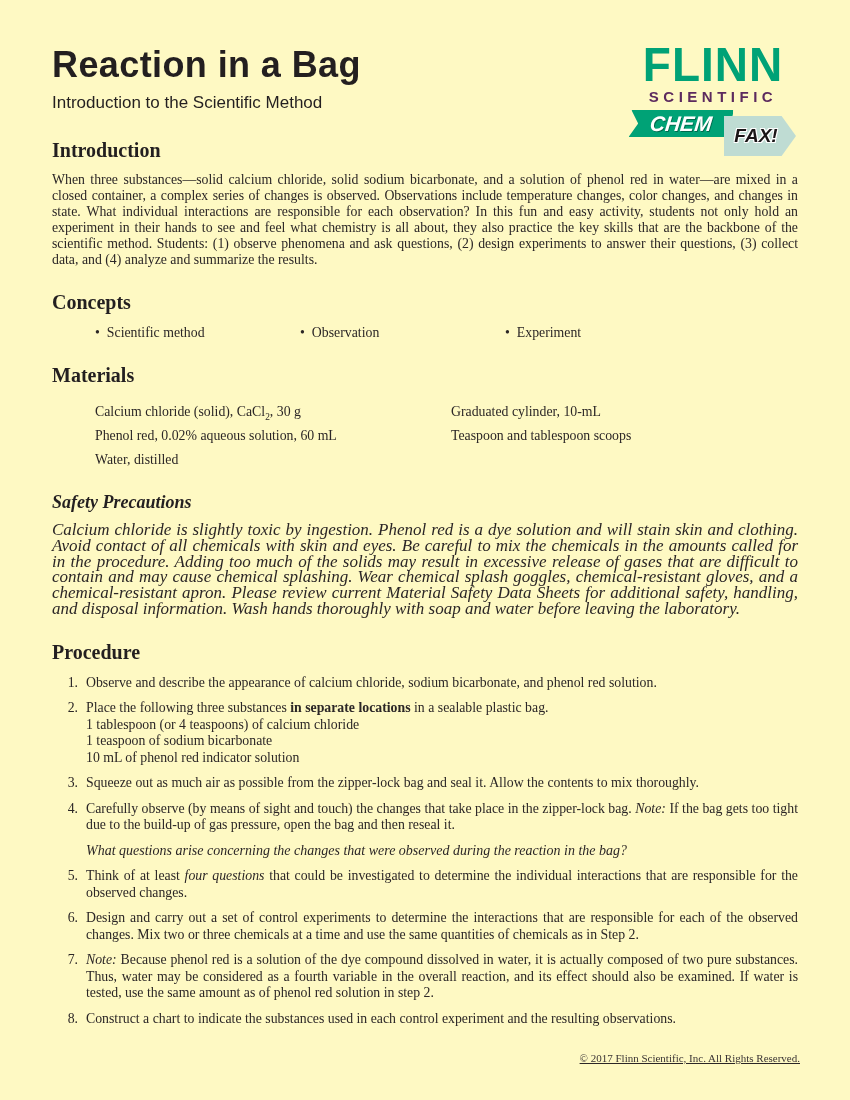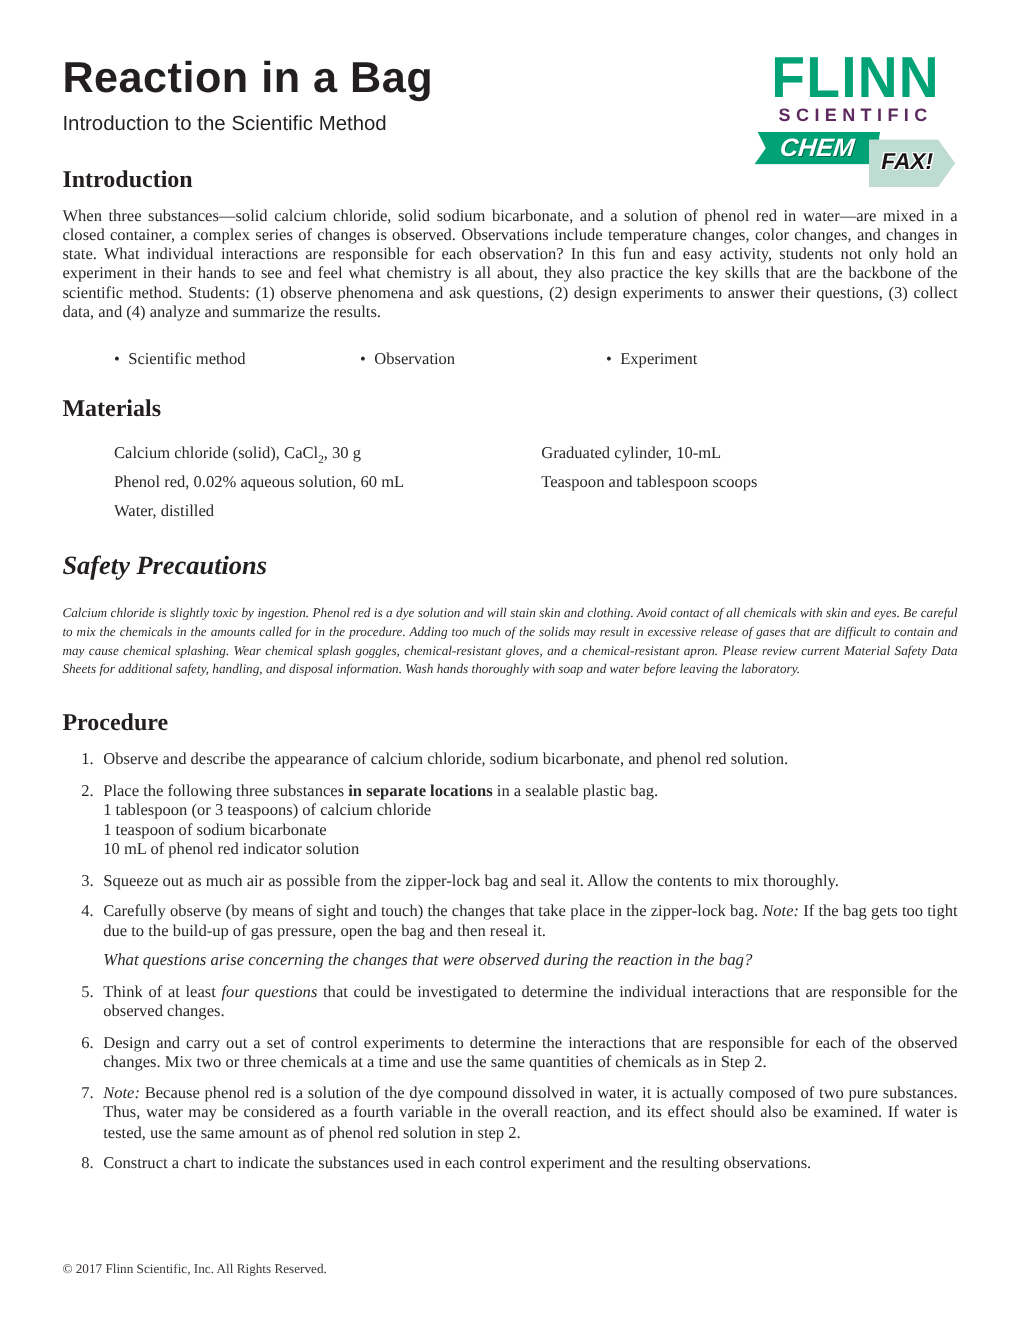--- a/index.html
+++ b/index.html
@@ -1,18 +1,18 @@
 <!DOCTYPE html>
 <html><head>
 <meta charset="utf-8">
 <style>
   * { margin:0; padding:0; box-sizing:border-box; }
   html,body { background:#e8e8e8; }
   .page {
-    width:850px; height:1100px; margin:0 auto; background:#ffffff;
+    width:850px; height:1100px; margin:0 auto; background:#fef9c3;
     position:relative; overflow:hidden;
     font-family:"Liberation Serif", serif; color:#2b2626;
   }
   .content { padding:44px 52px 0 52px; }
 
   
   .title {
     font-family:"Liberation Sans", sans-serif; font-weight:700;
     font-size:36px; letter-spacing:0.4px; color:#231f20;
   }
@@ -49,50 +49,50 @@
     display:flex; align-items:center; justify-content:center; padding-right:8px;
   }
   .badge-fax span {
     font-family:"Liberation Sans", sans-serif; font-weight:700; font-style:italic;
     font-size:19px; color:#1a1617;
     text-shadow:-1px -1px 0 #fff,1px -1px 0 #fff,-1px 1px 0 #fff,1px 1px 0 #fff;
   }
 
   
   .h-serif { font-weight:700; font-size:20px; color:#231f20; }
-  .h-ital  { font-weight:700; font-style:italic; font-size:22px; color:#231f20; }
+  .h-ital  { font-weight:700; font-style:italic; font-size:18px; color:#231f20; }
   .body-text { font-size:13.8px; line-height:16px; text-align:justify; margin-top:10px; }
   .sec-intro   { margin-top:26px; }
   .sec-concepts{ margin-top:23px; }
   .sec-materials{ margin-top:23px; }
   .sec-safety  { margin-top:20px; }
   .sec-procedure{ margin-top:24px; }
 
   .concepts-row { display:flex; margin-top:11px; padding-left:43px; font-size:13.8px; }
   .concepts-row .citem { width:205px; display:flex; }
   .concepts-row .bullet { margin-right:7px; }
 
   .materials-grid { display:grid; grid-template-columns:356px 1fr; padding-left:43px; margin-top:13px; column-gap:0; }
   .mat-col .mitem { font-size:13.8px; height:24px; line-height:24px; white-space:nowrap; }
 
-  .safety-body { font-style:italic; font-size:11px; line-height:15.8px; text-align:justify; margin-top:20px; }
+  .safety-body { font-style:italic; font-size:17px; line-height:15.8px; text-align:justify; margin-top:9px; }
 
   .steps { margin-top:11px; padding-left:6px; }
   .step { display:flex; margin-bottom:9px; }
   .step-num { width:20px; text-align:right; flex:0 0 20px; font-size:13.8px; line-height:16.5px; }
   .step-body { flex:1; margin-left:8px; font-size:13.8px; line-height:16.5px; text-align:justify; }
   .subline { font-size:13.8px; line-height:16.5px; }
   .followup { font-style:italic; font-size:14px; line-height:16.5px; margin-top:9px; }
 
   .b { font-weight:700; }
   .i { font-style:italic; }
   .sub { vertical-align:sub; font-size:0.68em; line-height:0; }
 
   
-  .footer { position:absolute; left:52px; right:50px; top:1040px; display:flex; justify-content:space-between; }
+  .footer { position:absolute; left:52px; right:50px; top:1040px; display:flex; justify-content:flex-end;text-decoration:underline; }
   .copyright { font-size:11px; color:#3a3434; margin-top:12px; }
   .footer-right { display:flex; align-items:center; }
   .pub-block { text-align:right; font-size:11px; line-height:14px; color:#3a3434; }
   .vbar { width:1px; height:36px; background:#3a3434; margin:0 11px 0 12px; }
   .pagenum { font-size:14px; color:#231f20; width:14px; text-align:center; }
 </style>
 </head>
 <body>
 
 <div class="page" style="--green: #00a276; --purple: #5c2a5e; --badge: #bfdcd3;">
@@ -115,20 +115,21 @@
         </div>
       </div>
     </div>
 
     <div class="sec-intro">
       <div class="h-serif">Introduction</div>
       <div class="body-text">When three substances—solid calcium chloride, solid sodium bicarbonate, and a solution of phenol red in water—are mixed in a closed container, a complex series of changes is observed. Observations include temperature changes, color changes, and changes in state. What individual interactions are responsible for each observation? In this fun and easy activity, students not only hold an experiment in their hands to see and feel what chemistry is all about, they also practice the key skills that are the backbone of the scientific method. Students: (1) observe phenomena and ask questions, (2) design experiments to answer their questions, (3) collect data, and (4) analyze and summarize the results.</div>
     </div>
 
     <div class="sec-concepts">
+      <div class="h-serif">Concepts</div>
       <div class="concepts-row">
           <div class="citem">
             <span class="bullet">•</span>
             <span>Scientific method</span>
           </div>
           <div class="citem">
             <span class="bullet">•</span>
             <span>Observation</span>
           </div>
           <div class="citem">
@@ -164,21 +165,21 @@
           <div class="step">
             <div class="step-num">1.</div>
             <div class="step-body">
               <div><span>Observe and describe the appearance of calcium chloride, sodium bicarbonate, and phenol red solution.</span></div>
             </div>
           </div>
           <div class="step">
             <div class="step-num">2.</div>
             <div class="step-body">
               <div><span>Place the following three substances </span><span class="b">in separate locations</span><span> in a sealable plastic bag.</span></div>
-              <div class="subline">1 tablespoon (or 3 teaspoons) of calcium chloride</div>
+              <div class="subline">1 tablespoon (or 4 teaspoons) of calcium chloride</div>
               <div class="subline">1 teaspoon of sodium bicarbonate</div>
               <div class="subline">10 mL of phenol red indicator solution</div>
             </div>
           </div>
           <div class="step">
             <div class="step-num">3.</div>
             <div class="step-body">
               <div><span>Squeeze out as much air as possible from the zipper-lock bag and seal it. Allow the contents to mix thoroughly.</span></div>
             </div>
           </div>

